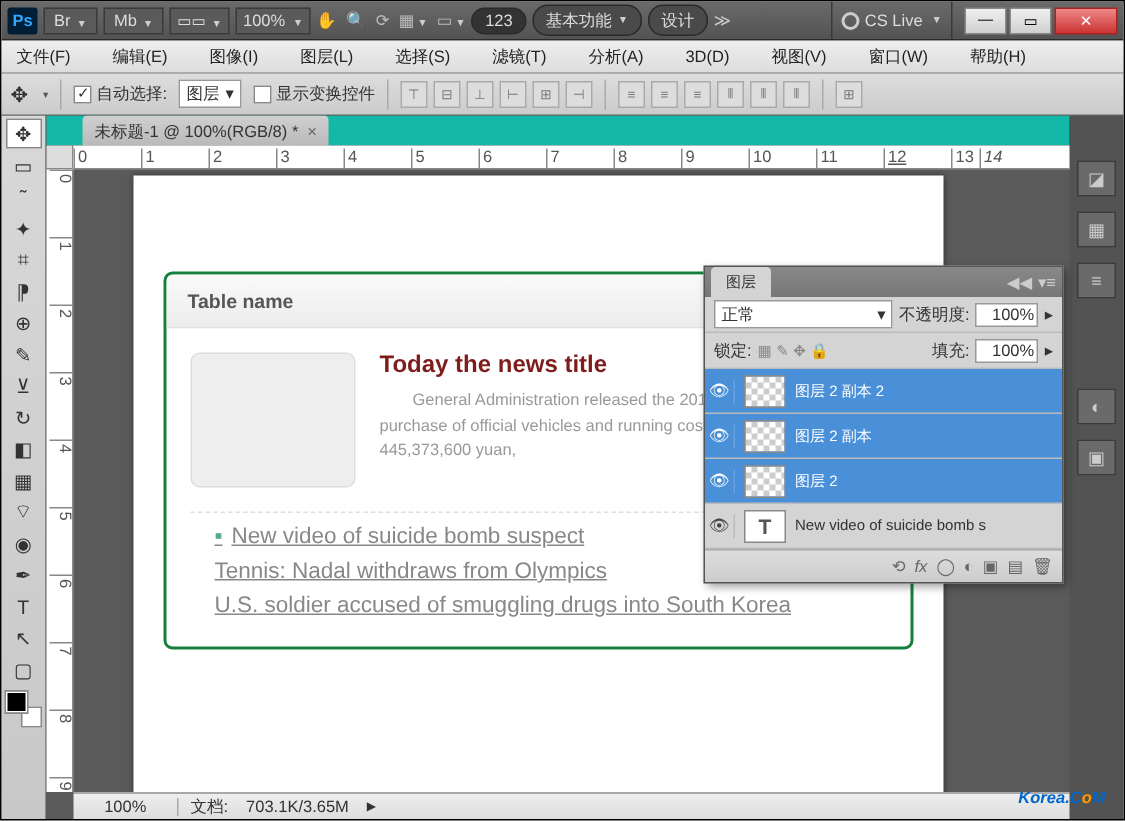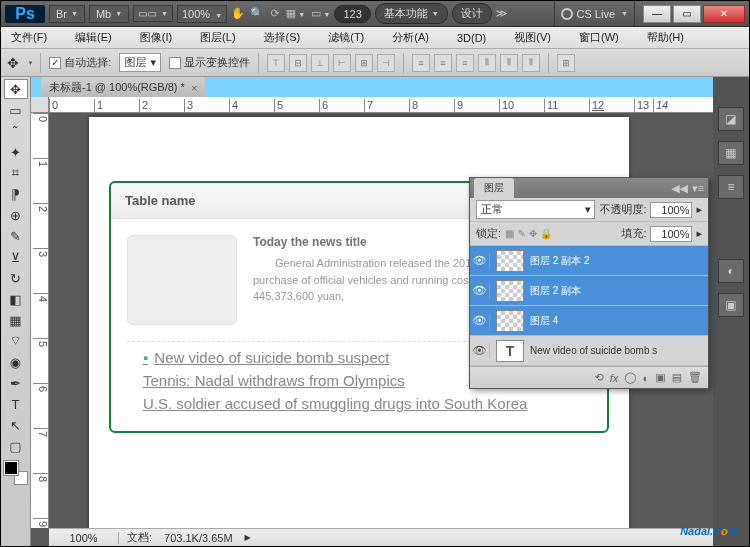--- a/index.html
+++ b/index.html
@@ -1,20 +1,20 @@
 <!DOCTYPE html>
 <html><head>
 <meta charset="utf-8">
 <style>
 *{margin:0;padding:0;box-sizing:border-box;font-family:"Microsoft YaHei",Tahoma,sans-serif;font-size:11px}
 body{width:750px;height:547px;background:#fff;position:relative;overflow:hidden;border:1px solid #000}
 .app{width:100%;height:100%;background:#535353;display:flex;flex-direction:column}
 .titlebar{height:26px;background:linear-gradient(#6a6a6a,#535353);display:flex;align-items:center;padding:0 4px;gap:4px;border-bottom:1px solid #2a2a2a}
-.ps-icon{width:40px;height:18px;background:#001e36;color:#31a8ff;font-weight:bold;font-size:16px;display:flex;align-items:center;justify-content:center;border-radius:2px}
-.tb-btn{padding:2px 6px;background:#5a5a5a;border:1px solid #3a3a3a;color:#ddd;font-size:10px;display:flex;align-items:center;gap:2px;cursor:pointer}
+.ps-icon{width:20px;height:18px;background:#001e36;color:#31a8ff;font-weight:bold;font-size:11px;display:flex;align-items:center;justify-content:center;border-radius:2px}
+.tb-btn{padding:2px 6px;background:#5a5a5a;border:1px solid #3a3a3a;color:#ddd;font-size:10px;display:flex;align-items:flex-end;gap:2px;cursor:pointer}
 .tb-btn.film{padding:2px 4px}
 .tb-dd{color:#ccc;font-size:7px;margin-left:2px}
 .zoom-sel{background:#5a5a5a;border:1px solid #3a3a3a;color:#ddd;padding:2px 4px}
 .titlebar-icons{display:flex;gap:6px;color:#bbb;font-size:12px}
 .titlebar-icons span{cursor:pointer}
 .pill{background:#4a4a4a;border:1px solid #2a2a2a;border-radius:10px;padding:2px 8px;color:#ddd;display:flex;align-items:center;gap:2px}
 .pill.active{background:#333}
 .spacer{flex:1}
 .cslive{color:#ddd;display:flex;align-items:center;gap:4px;padding:0 6px;border-left:1px solid #3a3a3a;border-right:1px solid #3a3a3a;height:100%}
 .cslive-ring{width:12px;height:12px;border:2px solid #ccc;border-radius:50%}
@@ -32,37 +32,37 @@
 .opt-icons{display:flex;gap:4px}
 .opt-icons span{width:18px;height:18px;border:1px solid #aaa;background:#ddd;display:flex;align-items:center;justify-content:center;font-size:9px;color:#777;cursor:pointer}
 .workspace{flex:1;display:flex;background:#535353;position:relative;overflow:hidden}
 .toolbox{width:30px;background:linear-gradient(#d8d8d8,#c8c8c8);border-right:1px solid #888;display:flex;flex-direction:column;align-items:center;padding-top:2px;gap:1px}
 .tool{width:24px;height:20px;display:flex;align-items:center;justify-content:center;font-size:13px;color:#333;cursor:pointer;border:1px solid transparent}
 .tool.sel{background:#fff;border:1px solid #888}
 .swatches{margin-top:4px;position:relative;width:24px;height:24px}
 .sw-fg{position:absolute;width:14px;height:14px;background:#000;border:1px solid #fff;outline:1px solid #888;top:0;left:0;z-index:2}
 .sw-bg{position:absolute;width:14px;height:14px;background:#fff;border:1px solid #888;bottom:0;right:0}
 .canvas-area{flex:1;display:flex;flex-direction:column;background:#535353}
-.doc-tabs{height:20px;background:#7dd3fc;display:flex;align-items:flex-start;padding-left:10px}
+.doc-tabs{height:20px;background:#14b8a6;display:flex;align-items:flex-start;padding-left:24px}
 .doc-tab{background:linear-gradient(#d0d0d0,#b8b8b8);padding:3px 8px;border-radius:3px 3px 0 0;font-size:10px;color:#333;display:flex;align-items:center;gap:6px}
 .doc-tab .x{cursor:pointer;color:#666}
 .canvas-wrap{flex:1;position:relative;background:#5a5a5a;display:flex}
 .ruler-h{position:absolute;top:0;left:18px;right:0;height:16px;background:#fff;border-bottom:1px solid #888;font-size:8px;color:#555;overflow:hidden}
 .ruler-h span{position:absolute;top:2px;border-left:1px solid #888;padding-left:2px;height:14px}
 .ruler-v{position:absolute;top:16px;left:0;width:18px;bottom:18px;background:#fff;border-right:1px solid #888;font-size:8px;color:#555;overflow:hidden}
 .ruler-v span{position:absolute;left:2px;border-top:1px solid #888;padding-top:2px;width:16px;writing-mode:vertical-rl}
 .ruler-corner{position:absolute;top:0;left:0;width:18px;height:16px;background:#ddd;border-right:1px solid #888;border-bottom:1px solid #888}
 .canvas{position:absolute;top:16px;left:18px;right:0;bottom:18px;background:#5a5a5a;overflow:hidden}
 .page{position:absolute;top:4px;left:40px;width:540px;height:440px;background:#fff;box-shadow:0 0 4px rgba(0,0,0,.5)}
 .content-box{margin:64px 20px;border:2px solid #15803d;border-radius:6px;padding:0;background:#fff}
 .content-head{background:linear-gradient(#fafafa,#ececec);padding:10px 14px;border-radius:6px 6px 0 0;font-weight:bold;font-size:13px;color:#555;border-bottom:1px solid #e0e0e0}
 .content-body{padding:16px;display:flex;gap:16px}
 .thumb{width:110px;height:90px;background:#eee;border:1px solid #ddd;border-radius:6px;flex-shrink:0}
 .news{flex:1}
-.news-title{color:#737373;font-weight:bold;font-size:12px;margin-bottom:6px}
+.news-title{color:#7f1d1d;font-weight:bold;font-size:16px;margin-bottom:6px}
 .news-text{color:#999;font-size:11px;line-height:1.5;text-indent:2em}
 .links{padding:4px 16px 16px;border-top:1px dashed #ddd;margin:0 16px}
 .link-item{color:#888;font-size:15px;padding:3px 0;text-decoration:underline;display:flex;align-items:center;gap:6px}
 .link-item.first::before{content:"▪";color:#5a8;text-decoration:none}
 .statusbar{position:absolute;bottom:0;left:18px;right:0;height:18px;background:linear-gradient(#eee,#ddd);border-top:1px solid #aaa;display:flex;align-items:center;font-size:10px;color:#333}
 .status-zoom{width:70px;text-align:center;border-right:1px solid #aaa}
 .status-doc{padding:0 8px;display:flex;align-items:center;gap:12px}
 .right-panels{width:36px;background:#535353;display:flex;flex-direction:column;align-items:center;padding-top:30px;gap:10px}
 .panel-icon{width:26px;height:24px;background:#6a6a6a;border:1px solid #3a3a3a;display:flex;align-items:center;justify-content:center;color:#ccc;font-size:12px;cursor:pointer}
 .layers-panel{position:absolute;top:100px;left:468px;width:240px;background:#d4d4d4;border:1px solid #555;box-shadow:2px 2px 6px rgba(0,0,0,.4);z-index:10}
@@ -319,34 +319,34 @@
             <div class="layer-name">图层 2 副本 2</div>
           </div>
           <div class="layer sel">
             <div class="eye">👁</div>
             <div class="layer-thumb"></div>
             <div class="layer-name">图层 2 副本</div>
           </div>
           <div class="layer sel">
             <div class="eye">👁</div>
             <div class="layer-thumb"></div>
-            <div class="layer-name">图层 4</div>
+            <div class="layer-name">图层 2</div>
           </div>
           <div class="layer">
             <div class="eye">👁</div>
             <div class="layer-thumb text">T</div>
             <div class="layer-name">New video of suicide bomb s</div>
           </div>
         </div>
       <div class="lp-footer">
         <span>⟲</span>
         <span><i>fx</i></span>
         <span>◯</span>
         <span>◐</span>
         <span>▣</span>
         <span>▤</span>
         <span>🗑</span>
       </div>
     </div>
   </div>
 </div>
 
-<div class="watermark"><span>Nadal.C</span><span class="o">o</span><span>M</span></div>
+<div class="watermark"><span>Korea.C</span><span class="o">o</span><span>M</span></div>
 
 </body></html>

